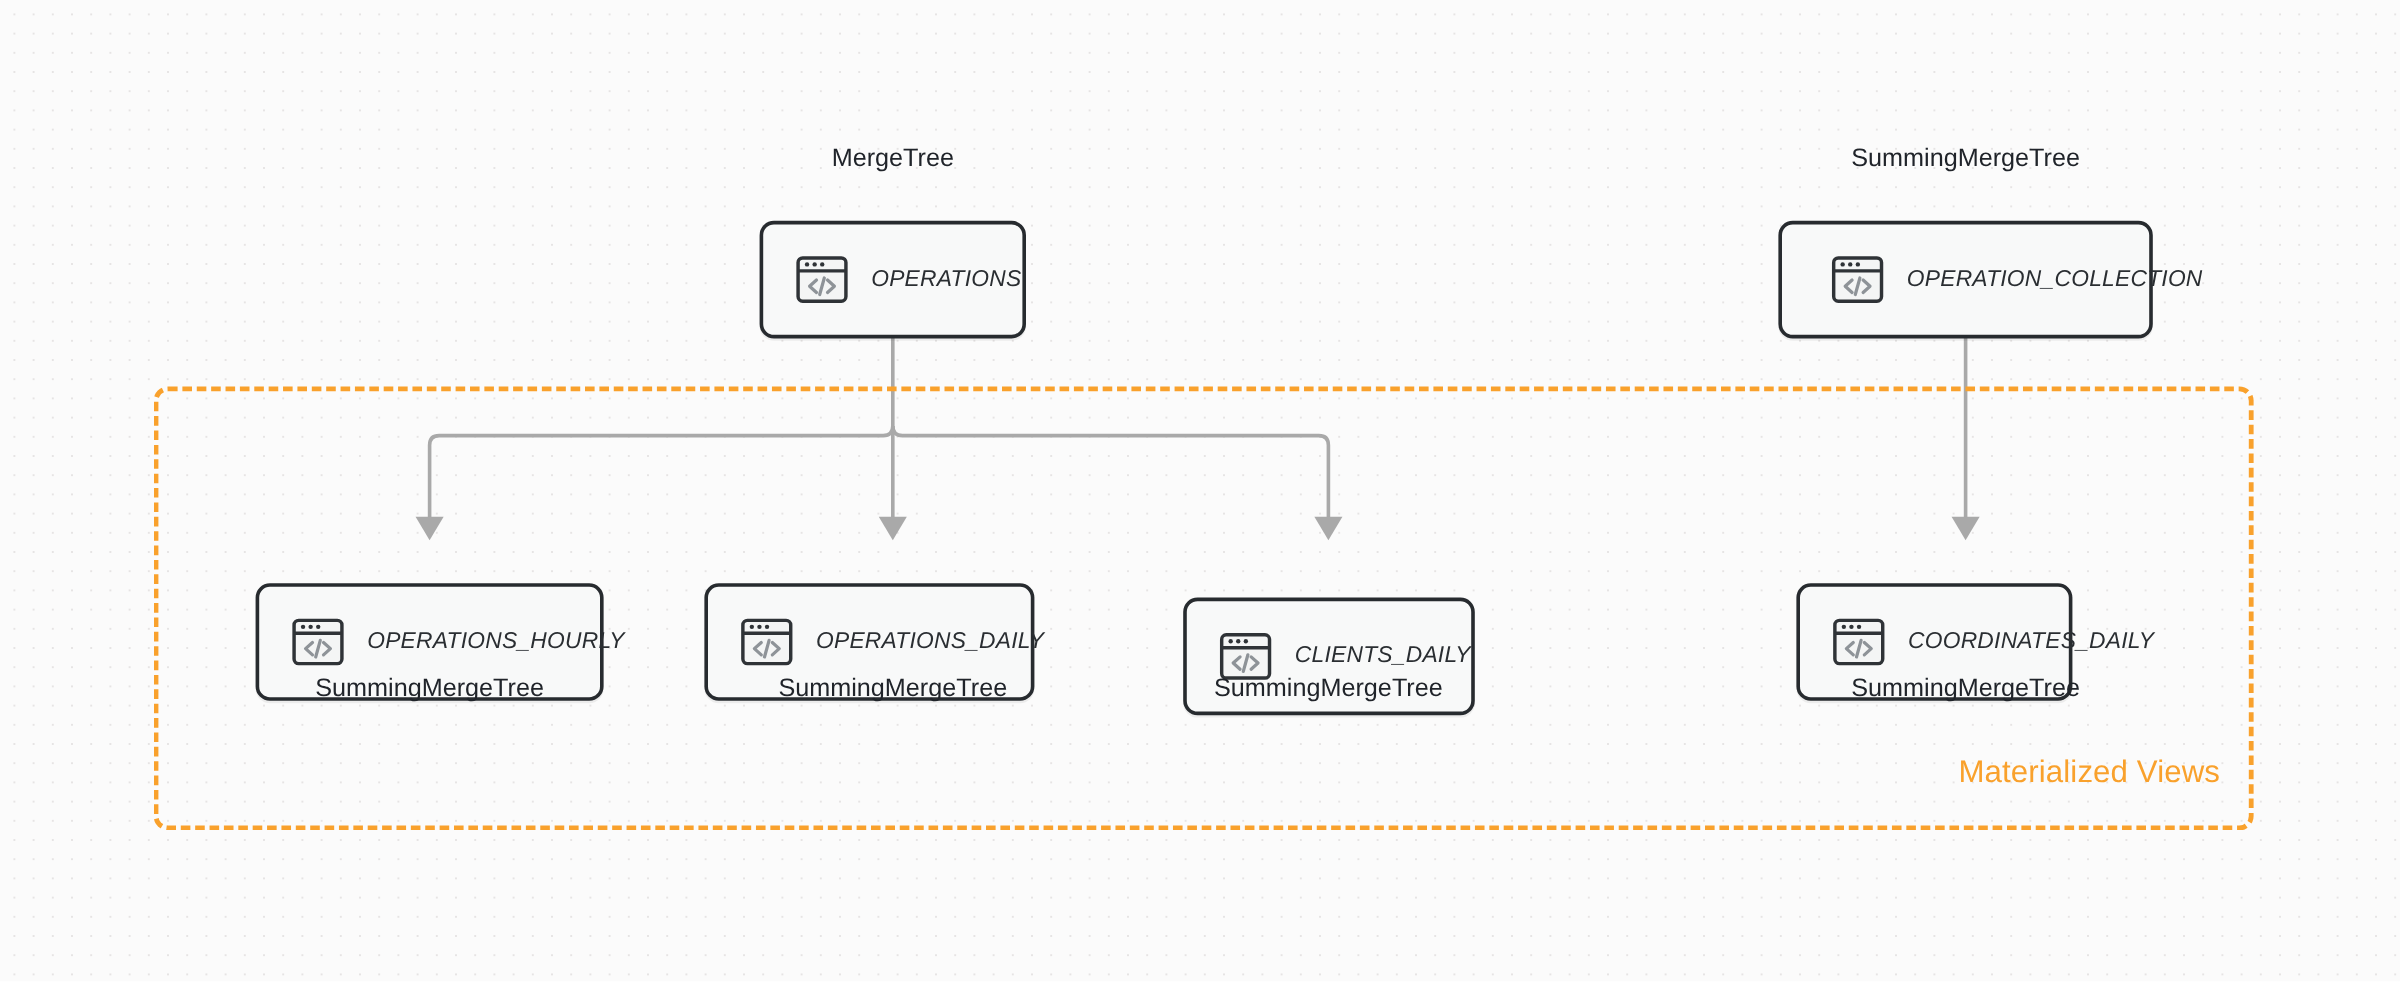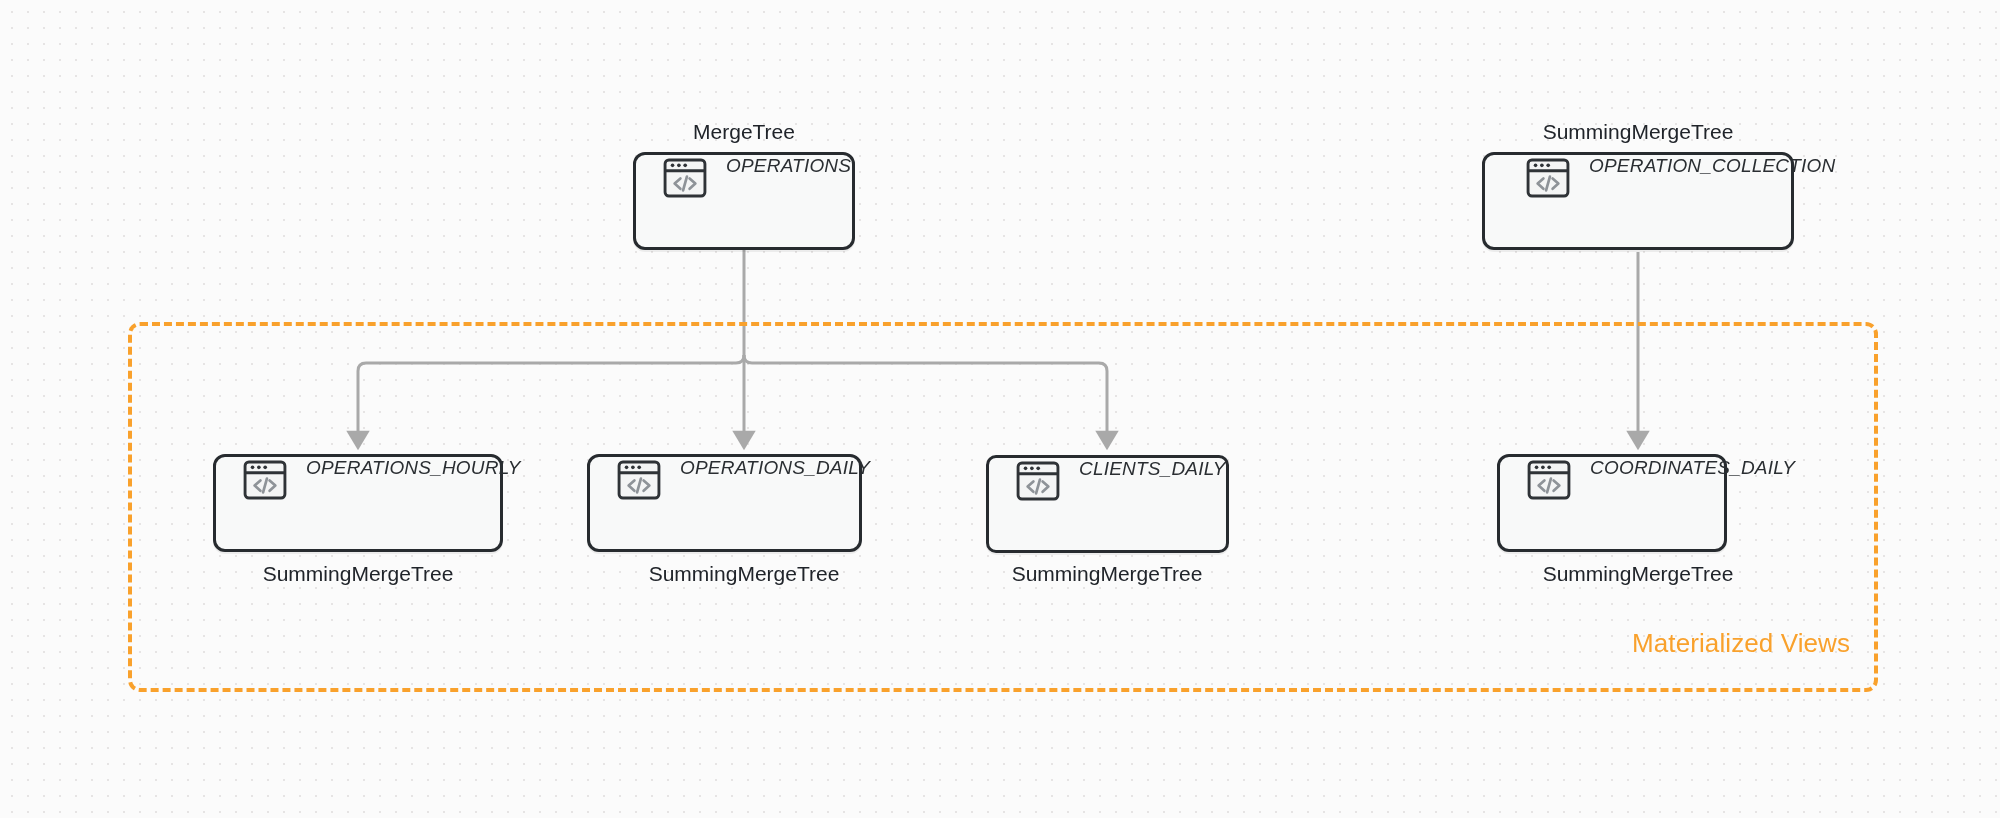--- a/index.html
+++ b/index.html
@@ -38,24 +38,25 @@
     letter-spacing: .1px;
     white-space: nowrap;
   }
   .node {
     position: absolute;
     box-sizing: border-box;
     background: #f8f9f9;
     border: 3.2px solid #272b2f;
     border-radius: 12px;
     display: flex;
-    align-items: flex-start;
+    align-items: center;
     gap: 18px;
     padding-left: 26px;
     box-shadow: 0 2px 0 rgba(0,0,0,0.06);
+    margin-top: 32px;
   }
   .node-icon {
     flex: 0 0 auto;
     width: 46px;
     height: 46px;
     display: block;
   }
   .node-label {
     font-style: italic;
     font-size: 19px;
@@ -153,21 +154,21 @@
       <circle cx="17.6" cy="10.8" r="1.9" fill="#2f3337"></circle>
       <circle cx="24.2" cy="10.8" r="1.9" fill="#2f3337"></circle>
       <path d="M 19.2 24.4 L 13.2 29.8 L 19.2 35.2" fill="none" stroke="#8e9398" stroke-width="2.8" stroke-linecap="round" stroke-linejoin="round"></path>
       <path d="M 28.8 24.4 L 34.8 29.8 L 28.8 35.2" fill="none" stroke="#8e9398" stroke-width="2.8" stroke-linecap="round" stroke-linejoin="round"></path>
       <path d="M 26 22.6 L 22 37" fill="none" stroke="#8e9398" stroke-width="2.8" stroke-linecap="round"></path>
     </svg>
     <span class="node-label">OPERATIONS_DAILY</span>
   </div>
   <div class="cap" style="left:744px; top:562px;">SummingMergeTree</div>
 
-  <div class="node" style="left:986px; top:455px; width:243px; height:98px;border-radius:10px;">
+  <div class="node" style="left:986px; top:466px; width:243px; height:98px;">
     <svg class="node-icon" viewBox="0 0 48 48">
       <rect x="3.2" y="5.2" width="41.6" height="37.6" rx="4" fill="#f4f5f5" stroke="#2f3337" stroke-width="3"></rect>
       <path d="M 3.2 16.4 L 44.8 16.4" stroke="#2f3337" stroke-width="3"></path>
       <circle cx="11" cy="10.8" r="1.9" fill="#2f3337"></circle>
       <circle cx="17.6" cy="10.8" r="1.9" fill="#2f3337"></circle>
       <circle cx="24.2" cy="10.8" r="1.9" fill="#2f3337"></circle>
       <path d="M 19.2 24.4 L 13.2 29.8 L 19.2 35.2" fill="none" stroke="#8e9398" stroke-width="2.8" stroke-linecap="round" stroke-linejoin="round"></path>
       <path d="M 28.8 24.4 L 34.8 29.8 L 28.8 35.2" fill="none" stroke="#8e9398" stroke-width="2.8" stroke-linecap="round" stroke-linejoin="round"></path>
       <path d="M 26 22.6 L 22 37" fill="none" stroke="#8e9398" stroke-width="2.8" stroke-linecap="round"></path>
     </svg>

